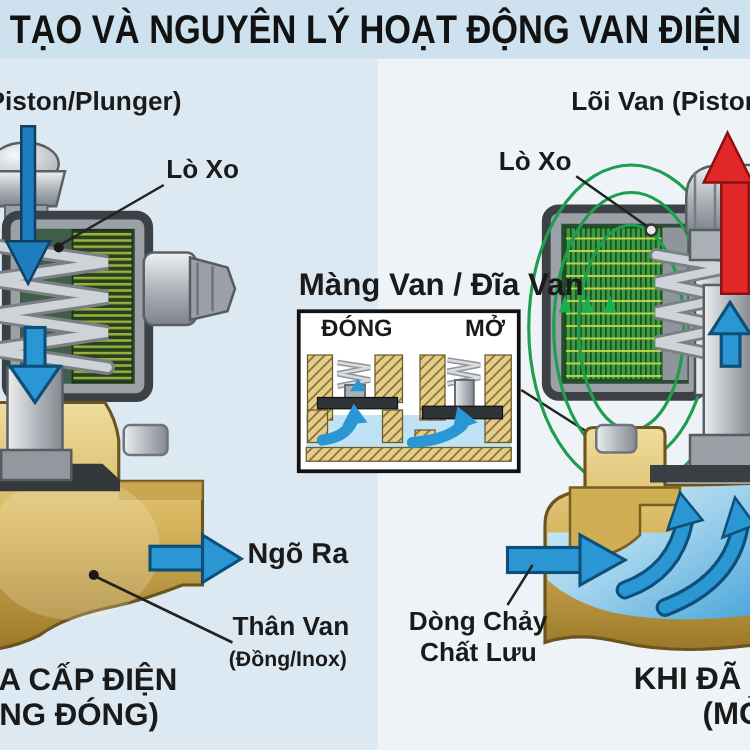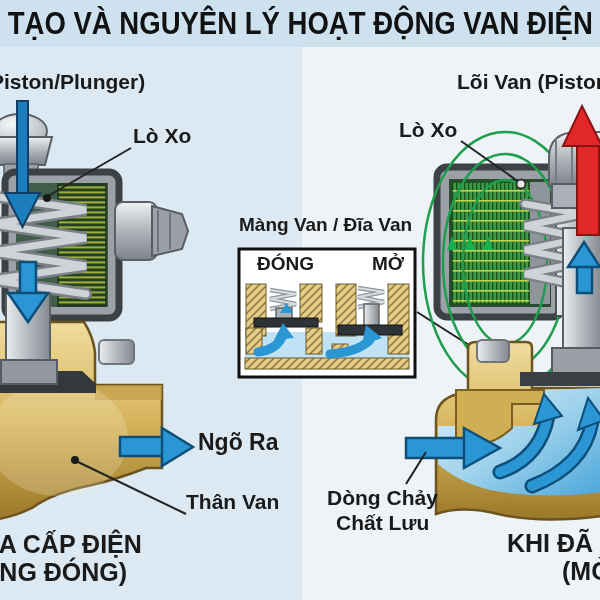--- a/index.html
+++ b/index.html
@@ -15,21 +15,21 @@
   }
   #title-bar .t{
     font-size:32px;font-weight:bold;color:#121212;white-space:nowrap;
     transform:scaleX(0.86);transform-origin:left center;padding-left:9px;letter-spacing:0px;
   }
   svg{position:absolute;left:0;top:0;z-index:1;}
   .lbl{position:absolute;font-weight:bold;color:#1a1a1a;white-space:nowrap;z-index:2;line-height:1.05;}
   .cap{font-size:25px;}
   .s21{font-size:21px;}
   .s23{font-size:23px;}
-  .s19{font-size:19px;}
+  .s19{font-size:25px;}
   .s17{font-size:17px;}
   .s16{font-size:19px;}
 </style>
 </head>
 <body>
 
 <div id="screen">
   <div id="bg-left"></div>
 
   <svg width="600" height="600" viewBox="0 0 600 600">
@@ -252,20 +252,21 @@
   </svg>
 
   <div id="title-bar">
     <div class="t">TẠO VÀ NGUYÊN LÝ HOẠT ĐỘNG VAN ĐIỆN T</div>
   </div>
 
   <div class="lbl s21" style="left:-10px;top:71px">Piston/Plunger)</div>
   <div class="lbl s21" style="left:133px;top:125px">Lò Xo</div>
   <div class="lbl s21" style="left:186px;top:491px">Thân Van</div>
   <div class="lbl s23" style="left:198px;top:430px">Ngõ Ra</div>
+  <div class="lbl s17" style="left:183px;top:519px">(Đồng/Inox)</div>
   <div class="lbl cap" style="left:-22px;top:531px">ƯA CẤP ĐIỆN</div>
   <div class="lbl cap" style="left:-22px;top:559px">ỜNG ĐÓNG)</div>
 
   <div class="lbl s19" style="left:239px;top:215px">Màng Van / Đĩa Van</div>
   <div class="lbl s16" style="left:257px;top:254px">ĐÓNG</div>
   <div class="lbl s16" style="left:372px;top:254px">MỞ</div>
 
   <div class="lbl s21" style="left:457px;top:71px">Lõi Van (Piston</div>
   <div class="lbl s21" style="left:399px;top:119px">Lò Xo</div>
   <div class="lbl s21" style="left:336px;top:512px">Chất Lưu</div>

